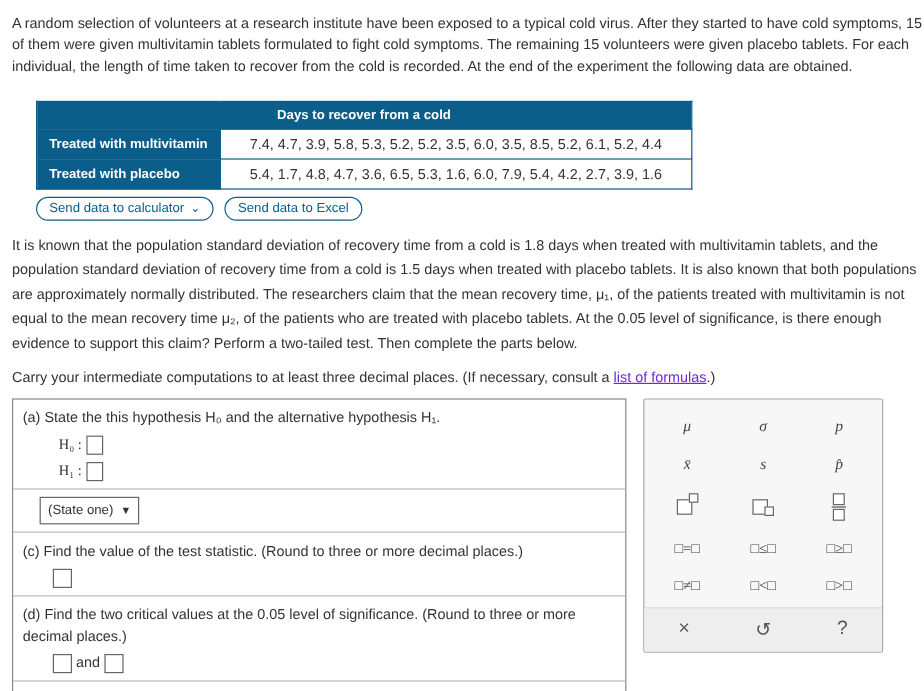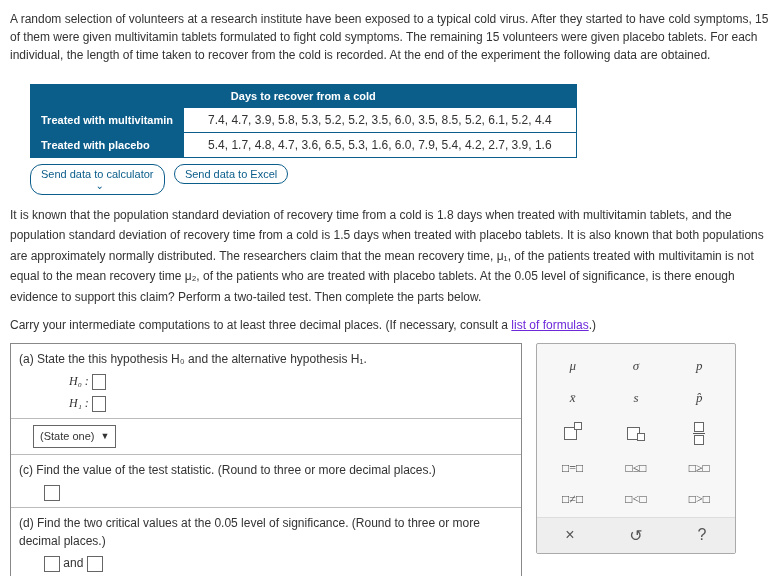--- a/index.html
+++ b/index.html
@@ -48,21 +48,20 @@
     .pill {
       display: inline-flex;
       align-items: center;
       border: 1px solid #0b5d8a;
       border-radius: 12px;
       padding: 3px 10px;
       font-size: 11px;
       color: #0b5d8a;
       margin-right: 6px;
       cursor: pointer;
-      flex-direction: column;
     }
     .chev {
       margin-left: 5px;
       font-size: 10px;
     }
     .explain {
       line-height: 1.7;
       margin-bottom: 8px;
     }
     .link { color: #6d28d9; text-decoration: underline; }
@@ -171,21 +170,21 @@
       height: 6px;
     }
     .frac {
       display: inline-flex;
       flex-direction: column;
       align-items: center;
       font-size: 9px;
       vertical-align: middle;
     }
     .frac .bar { border-top: 1px solid #555; width: 12px; margin: 1px 0;}
-    .ital { font-style: italic; font-family: 'Times New Roman', serif; margin-left: 20px;}
+    .ital { font-family: 'Times New Roman', serif;}
   </style>
 </head>
 <body>
 
 <div class="intro">A random selection of volunteers at a research institute have been exposed to a typical cold virus. After they started to have cold symptoms, 15 of them were given multivitamin tablets formulated to fight cold symptoms. The remaining 15 volunteers were given placebo tablets. For each individual, the length of time taken to recover from the cold is recorded. At the end of the experiment the following data are obtained.</div>
 
 <table class="data-table">
   <tbody>
       <tr>
         <th colspan="2">Days to recover from a cold</th>

